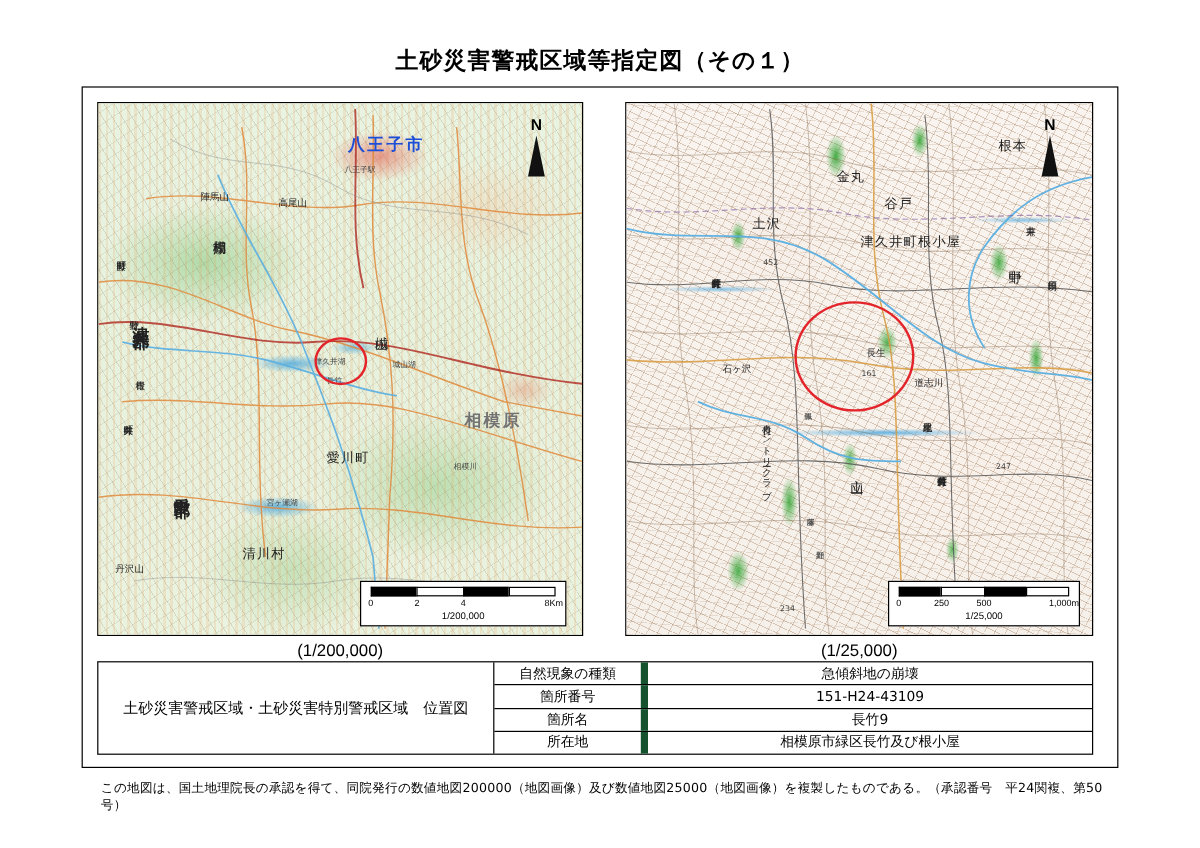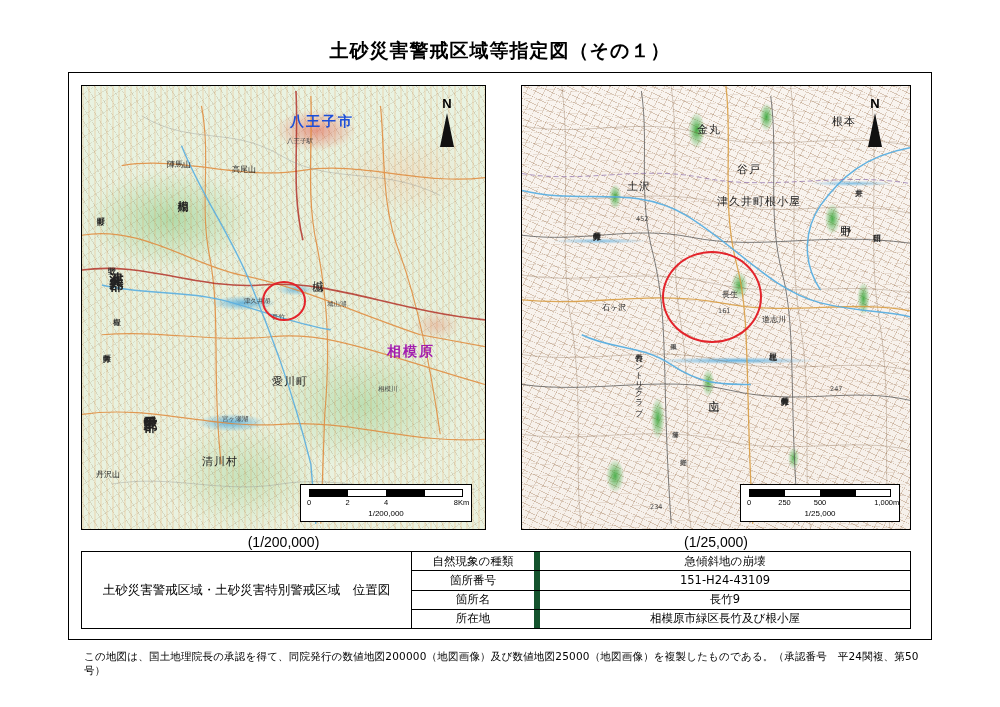--- a/index.html
+++ b/index.html
@@ -345,39 +345,39 @@
           <path d="M30,400 C90,390 140,410 200,400 C260,390 320,415 395,405"></path>
         </g>
         <g stroke="#5aafe1" stroke-width="1.4" fill="none" opacity="0.9">
           <path d="M100,60 C120,110 150,150 170,200 C190,250 210,300 230,380 L235,440"></path>
           <path d="M20,200 C60,210 100,205 140,215 C180,225 215,240 250,245"></path>
         </g>
       </svg>
 
       <div>
         <div class="map-label big" style="left:208px; top:28px; color:#1d4ed8;">八王子市</div>
-        <div class="map-label big" style="left:305px; top:258px; color:#a21caf;">相模原</div>
+        <div class="map-label big" style="left:305px; top:258px; color:#737373;">相模原</div>
         <div class="map-label big vert" style="left:28px; top:175px;">津久井郡</div>
         <div class="map-label big vert" style="left:62px; top:318px;">愛甲郡</div>
         <div class="map-label mid vert" style="left:95px; top:105px;">相模湖</div>
         <div class="map-label mid vert" style="left:230px; top:185px;">城山</div>
         <div class="map-label mid" style="left:190px; top:290px;">愛川町</div>
         <div class="map-label mid" style="left:120px; top:370px;">清川村</div>
         <div class="map-label small vert" style="left:20px; top:262px;">津久井町</div>
         <div class="map-label small vert" style="left:14px; top:125px;">藤野町</div>
         <div class="map-label small vert" style="left:25px; top:175px;">牧野</div>
         <div class="map-label small vert" style="left:30px; top:225px;">青根</div>
         <div class="map-label small" style="left:85px; top:75px;">陣馬山</div>
         <div class="map-label small" style="left:150px; top:80px;">高尾山</div>
         <div class="map-label small" style="left:14px; top:385px;">丹沢山</div>
         <div class="map-label tiny" style="left:245px; top:215px;">城山湖</div>
         <div class="map-label tiny" style="left:140px; top:330px;">宮ヶ瀬湖</div>
         <div class="map-label tiny" style="left:205px; top:52px;">八王子駅</div>
         <div class="map-label tiny" style="left:296px; top:300px;">相模川</div>
-        <div class="map-label tiny" style="left:162px; top:212px;">津久井湖</div>
+        <div class="map-label tiny" style="left:180px; top:212px;">津久井湖</div>
         <div class="map-label tiny" style="left:190px; top:228px;">長竹</div>
       </div>
 
       <div class="north" style="left:352px; top:10px;">
         <div class="nletter">N</div>
         <div class="arrow"></div>
       </div>
 
       <div class="red-circle" style="left:180px; top:195px; width:44px; height:40px;"></div>
 
@@ -433,21 +433,21 @@
           <path d="M60,250 C90,265 120,260 150,280 C180,300 200,300 230,300"></path>
         </g>
         <g stroke="#8a6aa8" stroke-width="1" stroke-dasharray="5 3" fill="none" opacity="0.7">
           <path d="M0,88 C60,98 120,80 180,92 C250,106 320,86 390,98"></path>
         </g>
       </svg>
 
       <div>
         <div class="map-label mid" style="left:195px; top:110px;">津久井町根小屋</div>
         <div class="map-label mid" style="left:310px; top:30px;">根本</div>
-        <div class="map-label mid" style="left:175px; top:38px;text-align:right;">金丸</div>
+        <div class="map-label mid" style="left:175px; top:56px;text-align:right;">金丸</div>
         <div class="map-label mid" style="left:215px; top:78px;">谷戸</div>
         <div class="map-label mid" style="left:105px; top:95px;">土沢</div>
         <div class="map-label mid vert" style="left:318px; top:130px;">中野</div>
         <div class="map-label small vert" style="left:332px; top:96px;">東井</div>
         <div class="map-label small vert" style="left:350px; top:142px;">明日原</div>
         <div class="map-label small vert" style="left:70px; top:140px;">津久井町長竹</div>
         <div class="map-label small" style="left:80px; top:218px;">石ヶ沢</div>
         <div class="map-label small" style="left:200px; top:205px;">長生</div>
         <div class="map-label small" style="left:240px; top:230px;">道志川</div>
         <div class="map-label small vert" style="left:246px; top:260px;">北尾根</div>

